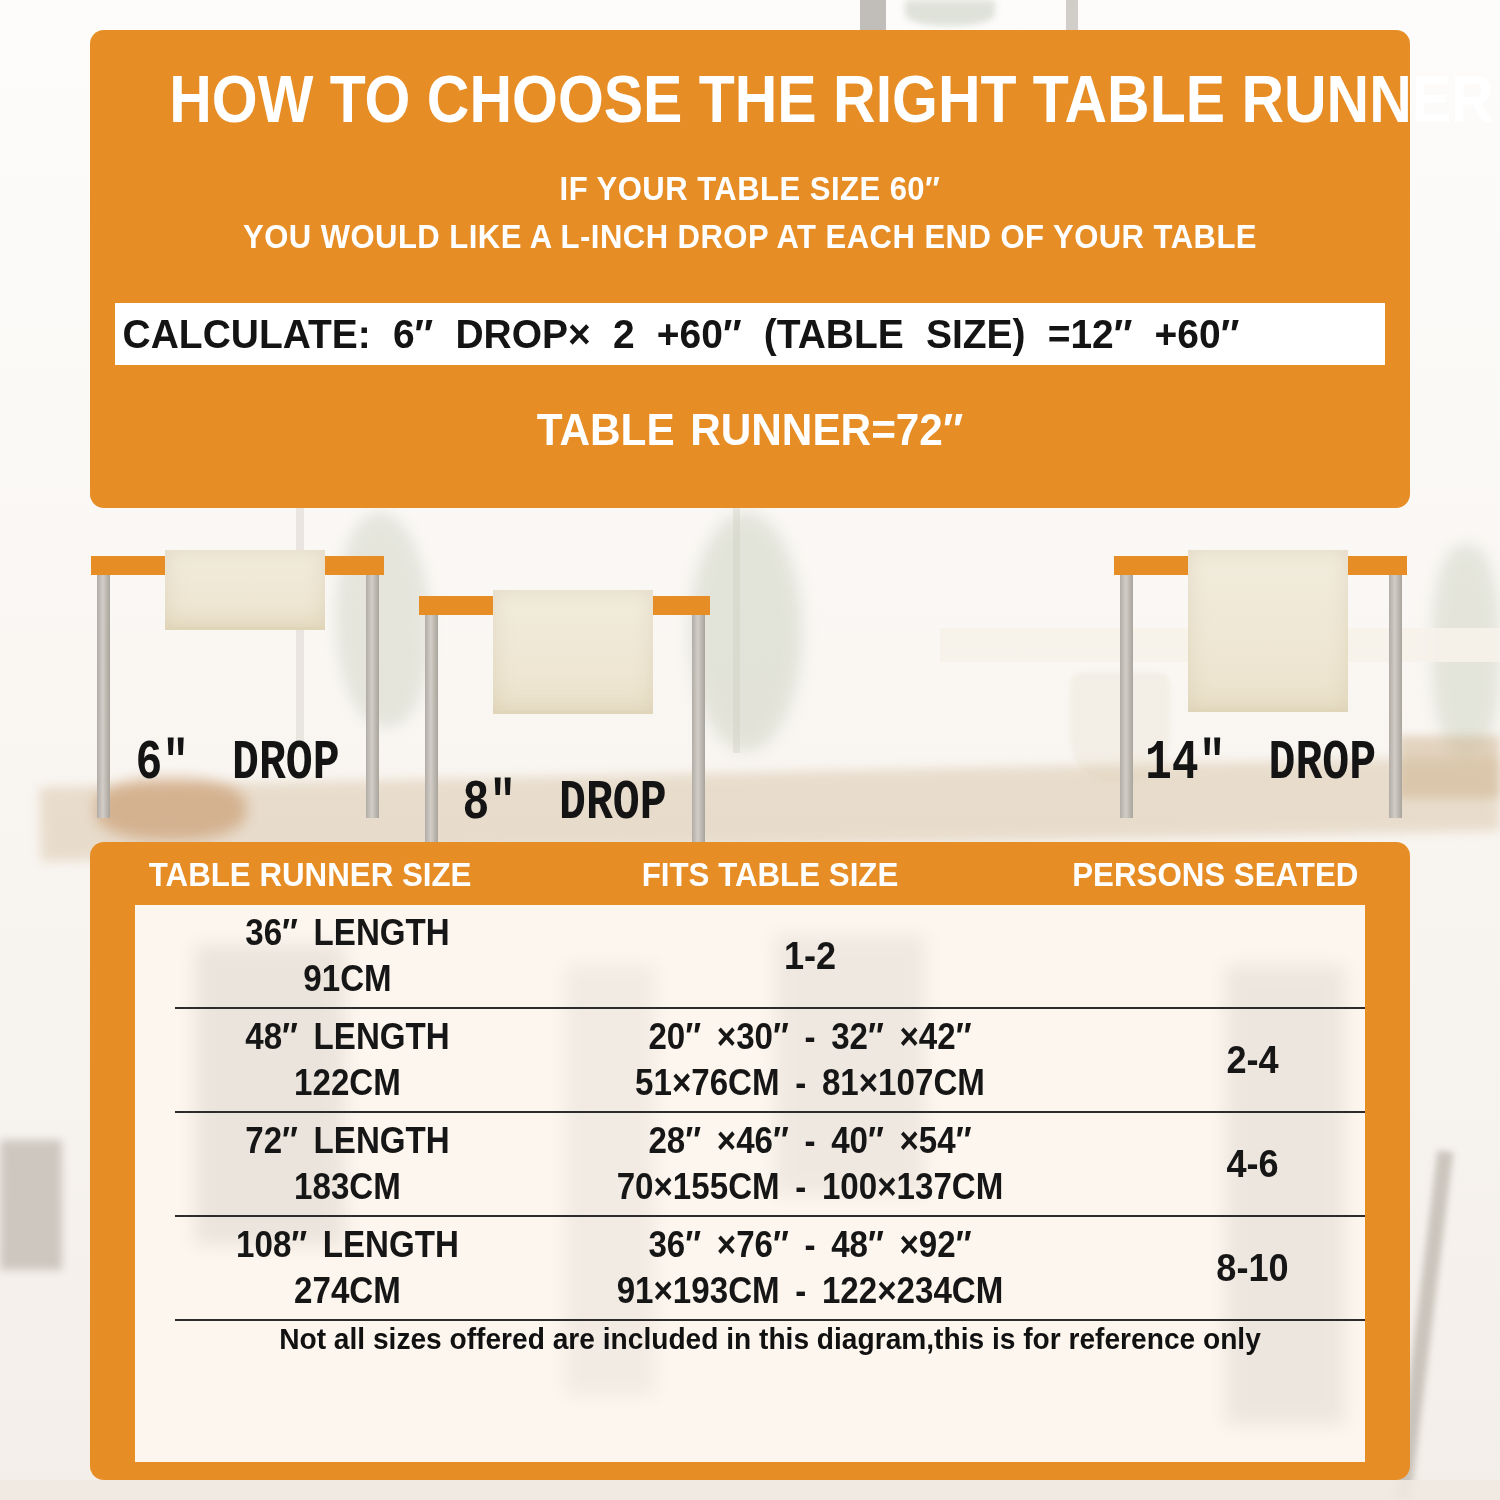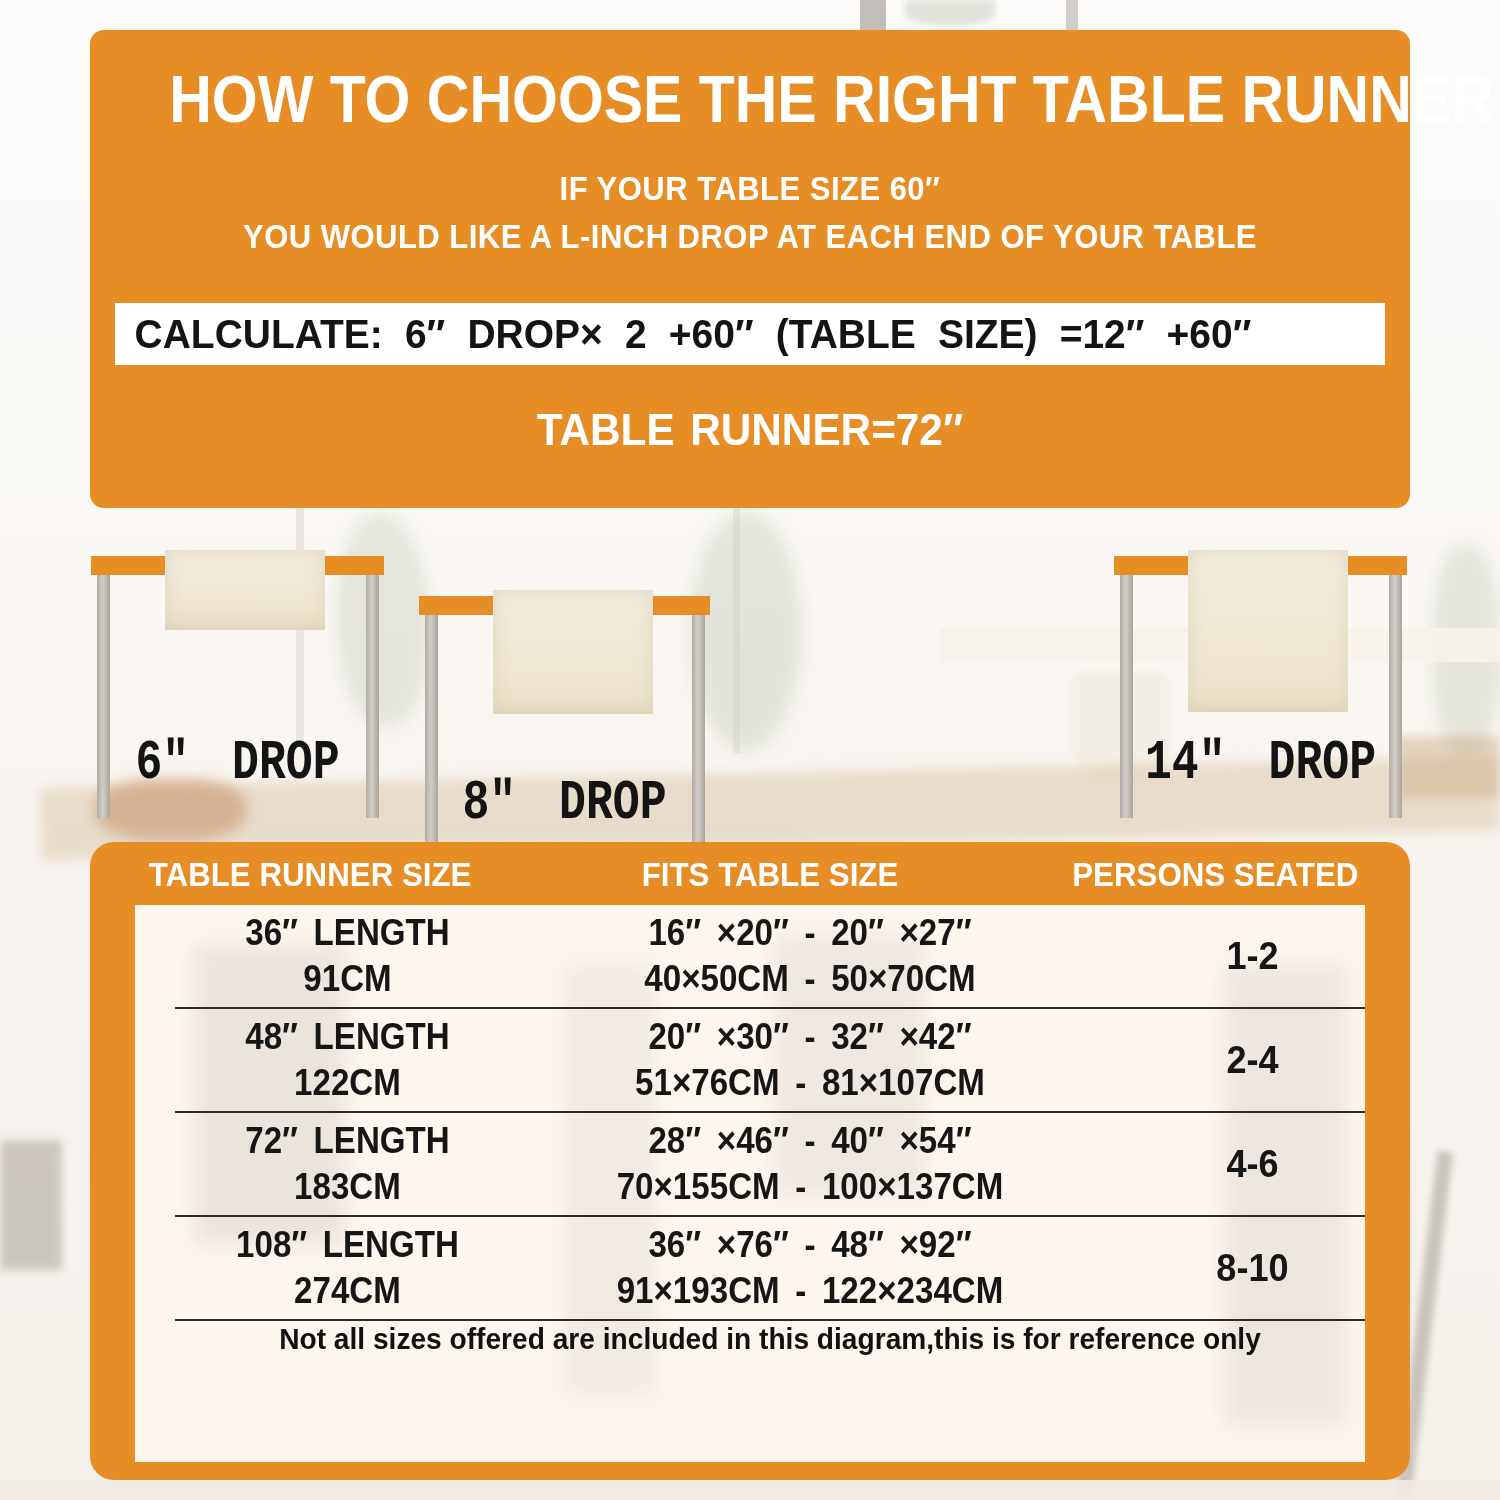--- a/index.html
+++ b/index.html
@@ -25,21 +25,21 @@
   }
   .banner-sub1, .banner-sub2 {
     position: absolute; left: 0; width: 100%; text-align: center;
     color: #ffffff; font-size: 33px; font-weight: 700; white-space: nowrap;
     transform: scaleX(.94); letter-spacing: .5px;
   }
   .banner-sub1 { top: 140px; }
   .banner-sub2 { top: 188px; }
   .calcbar {
     position: absolute; left: 25px; top: 273px; width: 1270px; height: 62px;
-    background: #ffffff; display: flex; align-items: center; padding-left: 12px;
+    background: #ffffff; display: flex; align-items: center;
   }
   .calcbar-text {
     display: inline-block; padding-left: 8px; color: #141414;
     font-size: 41px; font-weight: 700; white-space: nowrap;
     word-spacing: 12px; transform: scaleX(.95); transform-origin: 0 50%;
   }
   .banner-result {
     position: absolute; top: 374px; left: 0; width: 100%; text-align: center;
     color: #ffffff; font-size: 45px; font-weight: 700; white-space: nowrap;
     word-spacing: 4px; transform: scaleX(.94);
@@ -61,21 +61,21 @@
   }
   .droplabel {
     position: absolute; top: 181px; left: -45px; right: -45px; text-align: center;
     color: #141414; font-size: 56px; font-weight: 700; white-space: nowrap;
     word-spacing: 20px; transform: scaleX(.8);
   }
 
   
   .panel {
     position: absolute; left: 90px; top: 842px; width: 1320px; height: 638px;
-    background: #E78D25; border-radius: 24px; z-index: 3;
+    background: #E78D25; border-radius: 14px; z-index: 3;
   }
   .panel-head {
     position: absolute; top: 13px; left: 45px; width: 1230px;
     display: grid; grid-template-columns: 345px 580px 305px;
   }
   .phead {
     text-align: center; color: #ffffff; font-size: 34px; font-weight: 700;
     white-space: nowrap; transform: scaleX(.92);
   }
   .sheet {
@@ -167,24 +167,20 @@
       <div class="ghost" style="left:60px;top:40px;width:150px;height:300px;background:#5a5148;opacity:.10;"></div>
       <div class="ghost" style="left:430px;top:60px;width:90px;height:430px;background:#6a625a;opacity:.07;"></div>
       <div class="ghost" style="left:640px;top:30px;width:150px;height:260px;background:#5a5148;opacity:.08;"></div>
       <div class="ghost" style="left:1090px;top:60px;width:120px;height:460px;background:#55504a;opacity:.09;"></div>
 
       <div class="srow">
         <div class="cell">
           <span class="ln">36″ LENGTH</span>
           <span class="ln">91CM</span>
         </div>
-        <div class="cell">
-          <span class="ln">16″ ×20″ - 20″ ×27″</span>
-          <span class="ln">40×50CM - 50×70CM</span>
-        </div>
         <div class="cell persons">1-2</div>
       </div>
 
       <div class="srow">
         <div class="cell">
           <span class="ln">48″ LENGTH</span>
           <span class="ln">122CM</span>
         </div>
         <div class="cell">
           <span class="ln">20″ ×30″ - 32″ ×42″</span>

